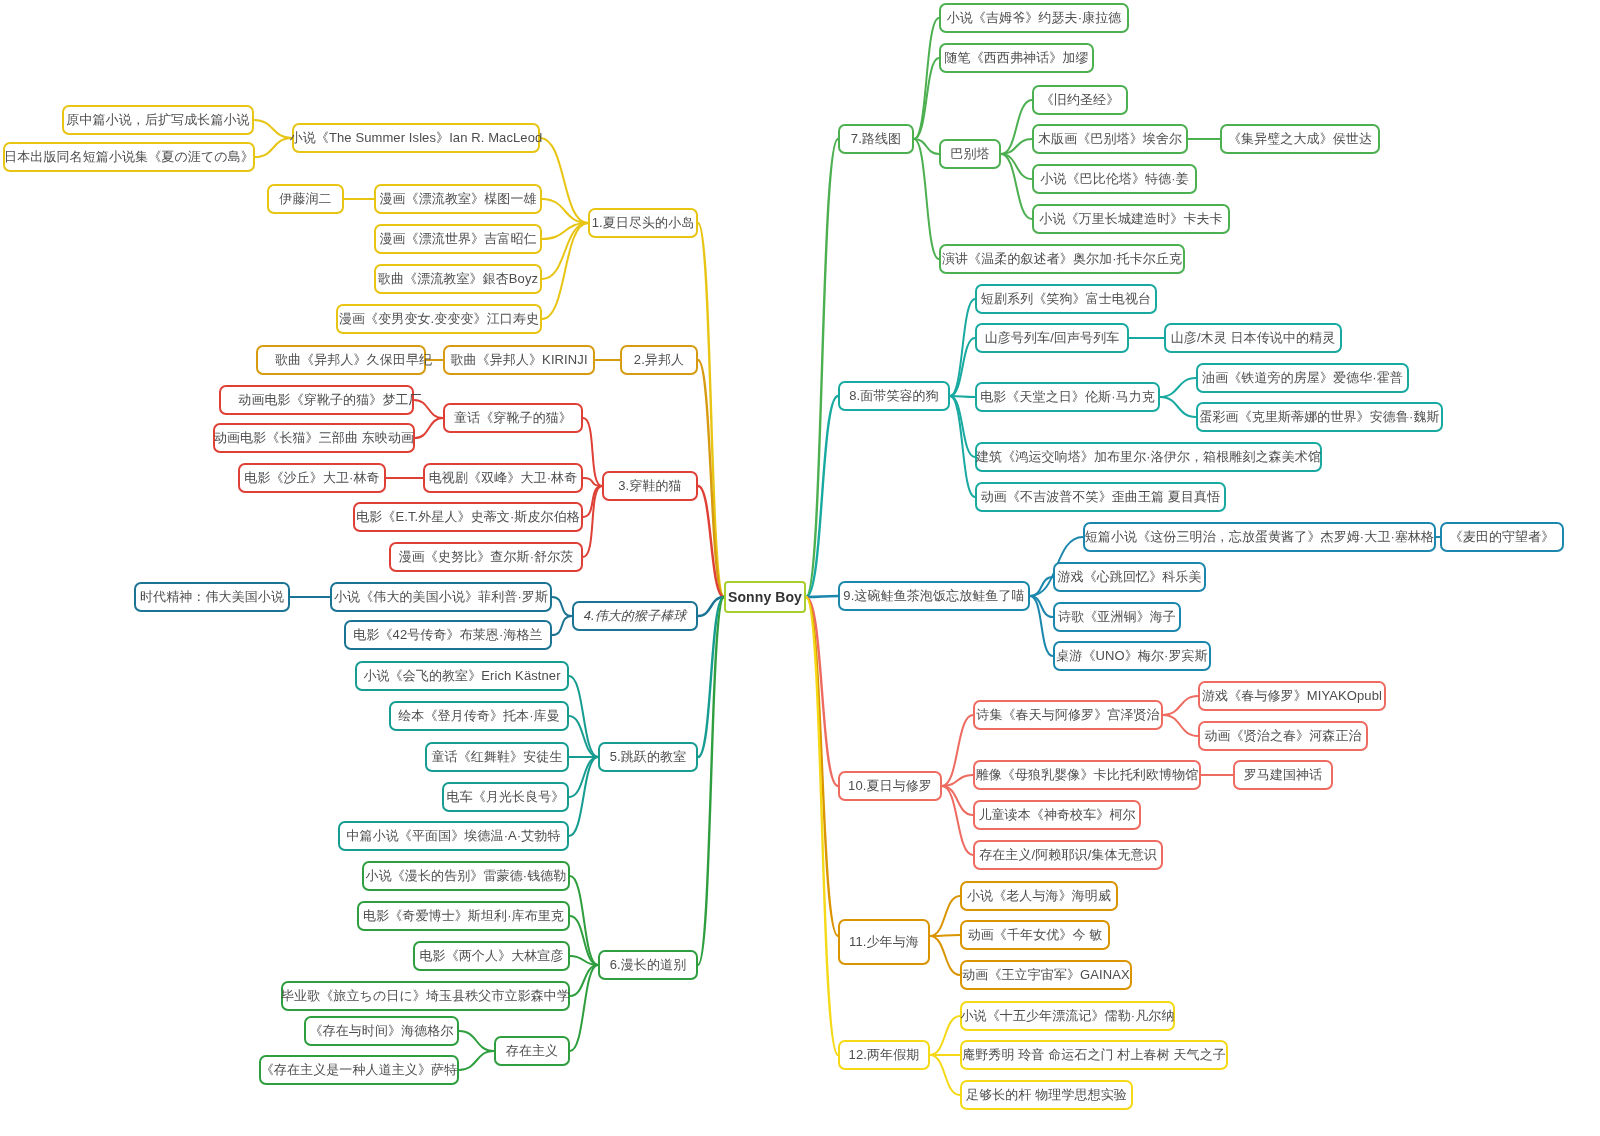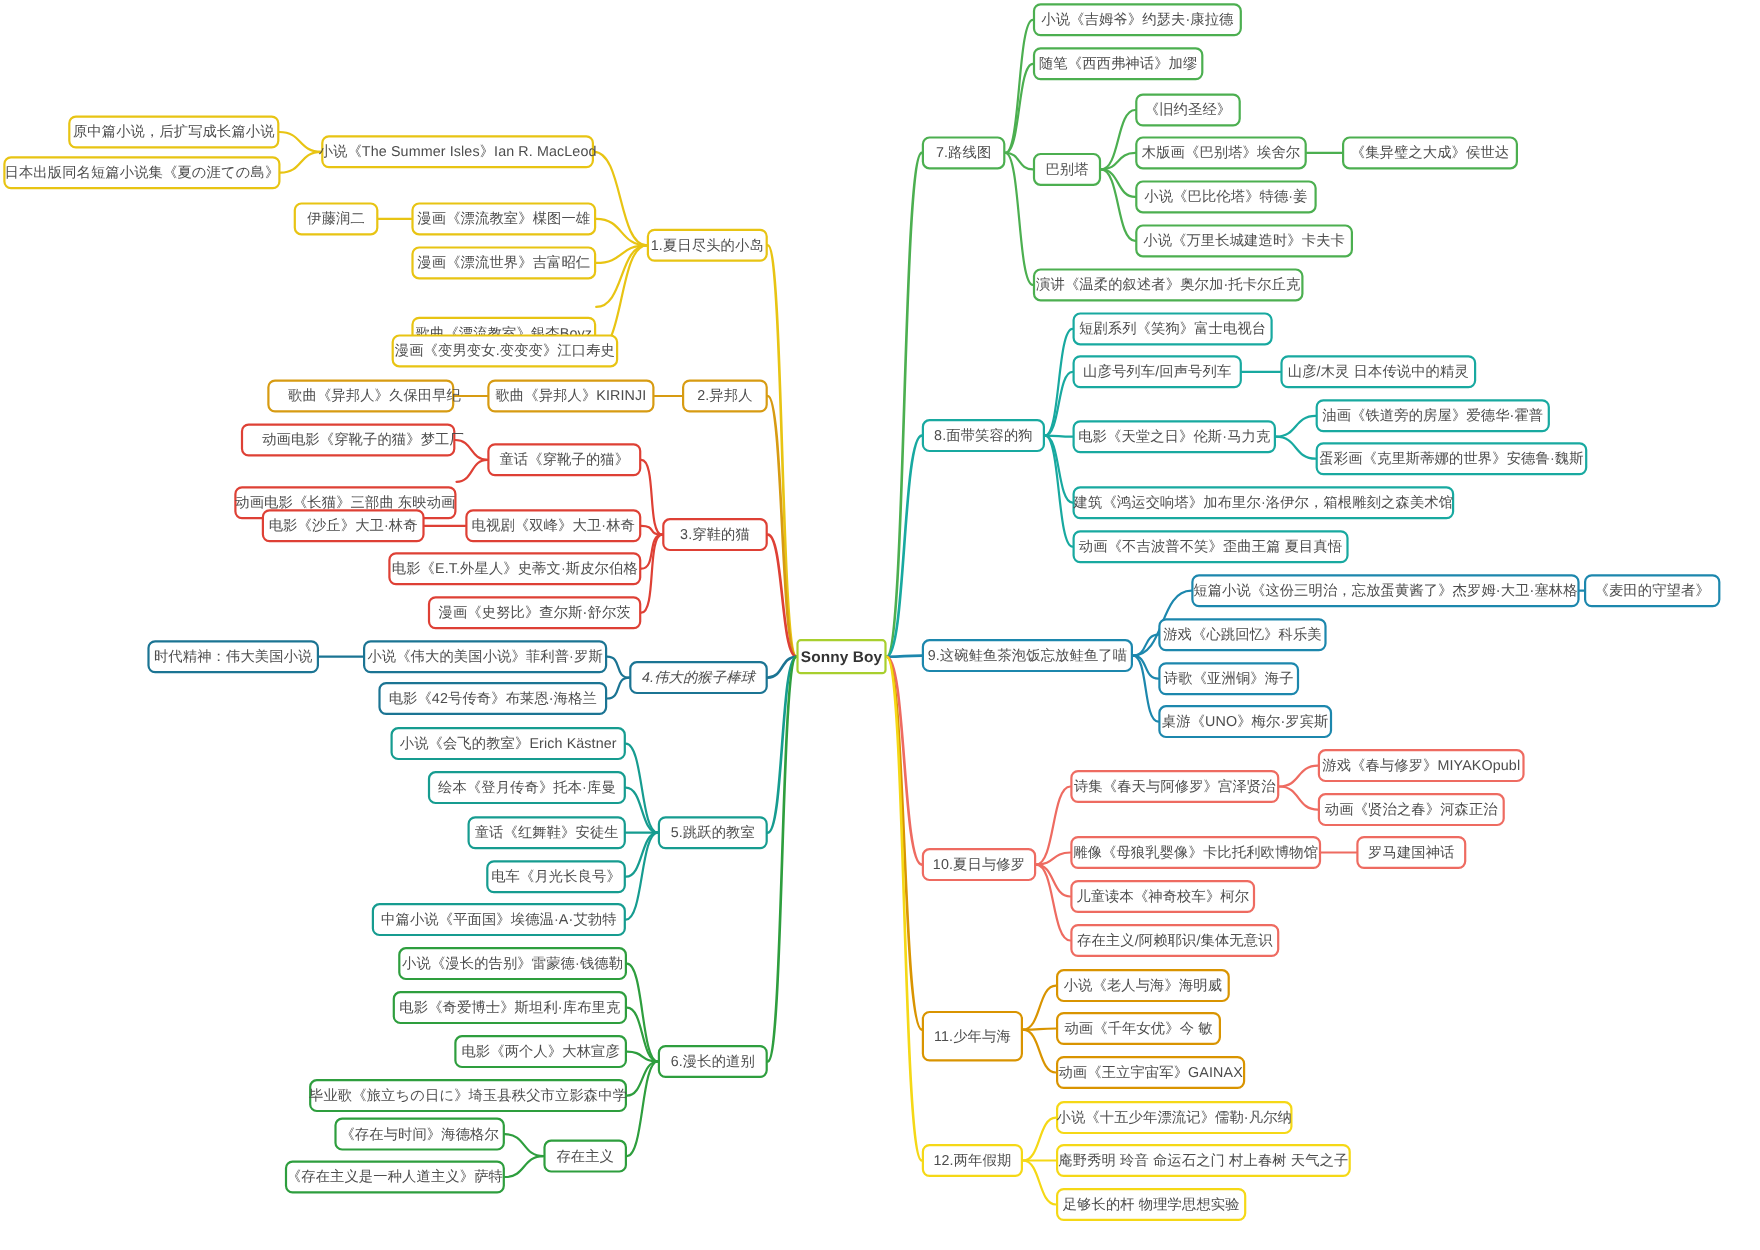--- a/index.html
+++ b/index.html
@@ -136,29 +136,29 @@
     </svg>
   <div id="nodes">
       <div class="node root" style="left: 724px; top: 581px; width: 82px; height: 32px; border-color: rgb(168, 207, 46);">Sonny Boy</div>
       <div class="node main" style="left: 588px; top: 208px; width: 110px; height: 30px; border-color: rgb(232, 196, 19);">1.夏日尽头的小岛</div>
       <div class="node" style="left: 292px; top: 123px; width: 248px; height: 30px; border-color: rgb(232, 196, 19);">小说《The Summer Isles》Ian R. MacLeod</div>
       <div class="node" style="left: 62px; top: 105px; width: 192px; height: 30px; border-color: rgb(232, 196, 19);">原中篇小说，后扩写成长篇小说</div>
       <div class="node" style="left: 3px; top: 142px; width: 252px; height: 30px; border-color: rgb(232, 196, 19);">日本出版同名短篇小说集《夏の涯ての島》</div>
       <div class="node" style="left: 374px; top: 184px; width: 168px; height: 30px; border-color: rgb(232, 196, 19);">漫画《漂流教室》楳图一雄</div>
       <div class="node" style="left: 267px; top: 184px; width: 77px; height: 30px; border-color: rgb(232, 196, 19);">伊藤润二</div>
       <div class="node" style="left: 374px; top: 224px; width: 168px; height: 30px; border-color: rgb(232, 196, 19);">漫画《漂流世界》吉富昭仁</div>
-      <div class="node" style="left: 374px; top: 264px; width: 168px; height: 30px; border-color: rgb(232, 196, 19); margin-top: 24px;">歌曲《漂流教室》銀杏Boyz</div>
-      <div class="node" style="left: 336px; top: 304px; width: 206px; height: 30px; border-color: rgb(232, 196, 19); margin-left: 20px;">漫画《变男变女.变变变》江口寿史</div>
+      <div class="node" style="left: 374px; top: 264px; width: 168px; height: 30px; border-color: rgb(232, 196, 19);">歌曲《漂流教室》銀杏Boyz</div>
+      <div class="node" style="left: 336px; top: 304px; width: 206px; height: 30px; border-color: rgb(232, 196, 19);">漫画《变男变女.变变变》江口寿史</div>
       <div class="node main" style="left: 620px; top: 345px; width: 78px; height: 30px; border-color: rgb(215, 155, 18);">2.异邦人</div>
       <div class="node" style="left: 443px; top: 345px; width: 152px; height: 30px; border-color: rgb(215, 155, 18);">歌曲《异邦人》KIRINJI</div>
-      <div class="node" style="left: 243px; top: 345px; width: 170px; height: 30px; border-color: rgb(215, 155, 18); padding-left: 34px;">歌曲《异邦人》久保田早纪</div>
+      <div class="node" style="left: 256px; top: 345px; width: 170px; height: 30px; border-color: rgb(215, 155, 18); padding-left: 34px;">歌曲《异邦人》久保田早纪</div>
       <div class="node main" style="left: 602px; top: 471px; width: 96px; height: 30px; border-color: rgb(222, 64, 53);">3.穿鞋的猫</div>
       <div class="node" style="left: 443px; top: 403px; width: 140px; height: 30px; border-color: rgb(222, 64, 53);">童话《穿靴子的猫》</div>
       <div class="node" style="left: 219px; top: 385px; width: 195px; height: 30px; border-color: rgb(222, 64, 53); padding-left: 36px;">动画电影《穿靴子的猫》梦工厂</div>
-      <div class="node" style="left: 213px; top: 442px; width: 202px; height: 30px; border-color: rgb(222, 64, 53);">动画电影《长猫》三部曲 东映动画</div>
+      <div class="node" style="left: 213px; top: 423px; width: 202px; height: 30px; border-color: rgb(222, 64, 53);">动画电影《长猫》三部曲 东映动画</div>
       <div class="node" style="left: 423px; top: 463px; width: 160px; height: 30px; border-color: rgb(222, 64, 53);">电视剧《双峰》大卫·林奇</div>
       <div class="node" style="left: 238px; top: 463px; width: 148px; height: 30px; border-color: rgb(222, 64, 53);">电影《沙丘》大卫·林奇</div>
       <div class="node" style="left: 353px; top: 502px; width: 230px; height: 30px; border-color: rgb(222, 64, 53);">电影《E.T.外星人》史蒂文·斯皮尔伯格</div>
       <div class="node" style="left: 389px; top: 542px; width: 194px; height: 30px; border-color: rgb(222, 64, 53);">漫画《史努比》查尔斯·舒尔茨</div>
       <div class="node main" style="left: 572px; top: 601px; width: 126px; height: 30px; border-color: rgb(27, 116, 147); font-style: italic;">4.伟大的猴子棒球</div>
       <div class="node" style="left: 330px; top: 582px; width: 222px; height: 30px; border-color: rgb(27, 116, 147);">小说《伟大的美国小说》菲利普·罗斯</div>
       <div class="node" style="left: 134px; top: 582px; width: 156px; height: 30px; border-color: rgb(27, 116, 147);">时代精神：伟大美国小说</div>
       <div class="node" style="left: 344px; top: 620px; width: 208px; height: 30px; border-color: rgb(27, 116, 147);">电影《42号传奇》布莱恩·海格兰</div>
       <div class="node main" style="left: 598px; top: 742px; width: 100px; height: 30px; border-color: rgb(22, 156, 144);">5.跳跃的教室</div>
       <div class="node" style="left: 355px; top: 661px; width: 214px; height: 30px; border-color: rgb(22, 156, 144);">小说《会飞的教室》Erich Kästner</div>

